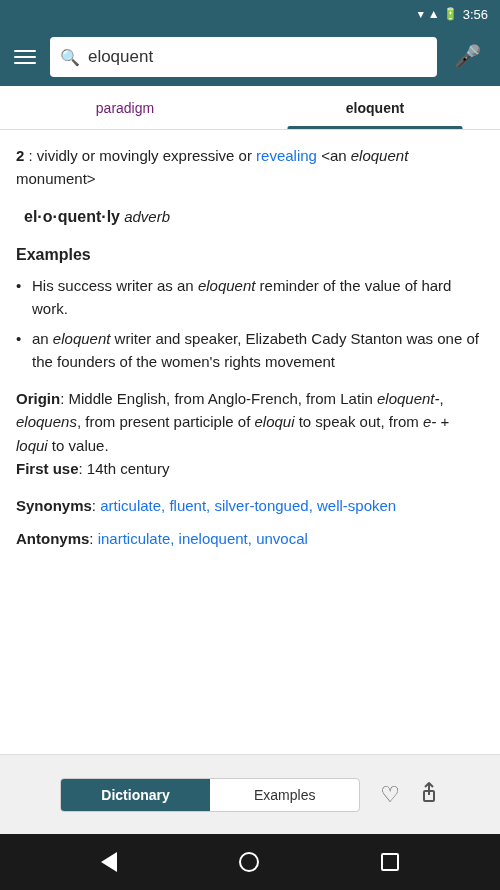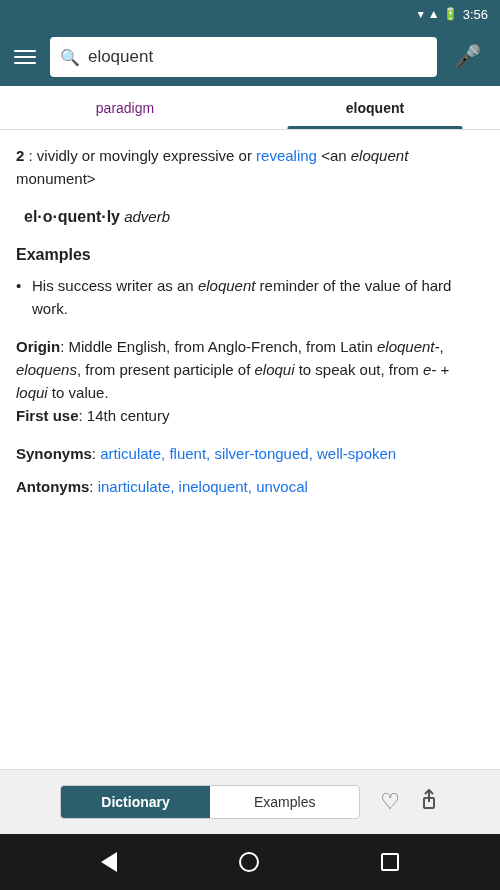--- a/index.html
+++ b/index.html
@@ -186,21 +186,21 @@
       margin: 10px 0;
     }
     .antonyms-block {
       margin: 10px 0;
     }
 
     
     .bottom-bar {
       background: #f0f0f0;
       border-top: 1px solid #ddd;
-      height: 65px;
+      height: 80px;
       display: flex;
       align-items: center;
       justify-content: center;
       gap: 0;
       padding: 0 60px;
     }
     .bottom-tabs {
       display: flex;
       background: #fff;
       border: 1px solid #ccc;
@@ -319,20 +319,23 @@
 
   <div class="word-form">
     <span class="headword bold">el·o·quent·ly</span><span class="italic"> adverb</span>
   </div>
 
   <div>
     <div class="section-title">Examples</div>
     <ul class="bullet-list">
       <li>
         <span>His success writer as an </span><span class="italic">eloquent</span><span> reminder of the value of hard work.</span>
+      </li>
+      <li>
+        <span>an </span><span class="italic">eloquent</span><span> writer and speaker, Elizabeth Cady Stanton was one of the founders of the women's rights movement</span>
       </li>
     </ul>
   </div>
 
   <div class="origin-block">
     <span class="bold">Origin</span><span>: Middle English, from Anglo-French, from Latin </span><span class="italic">eloquent-</span><span>, </span><span class="italic">eloquens</span><span>, from present participle of </span><span class="italic">eloqui</span><span> to speak out, from </span><span class="italic">e-</span><span> + </span><span class="italic">loqui</span><span> to value.</span>
     <br>
     <span class="bold">First use</span><span>: 14th century</span>
   </div>
 

